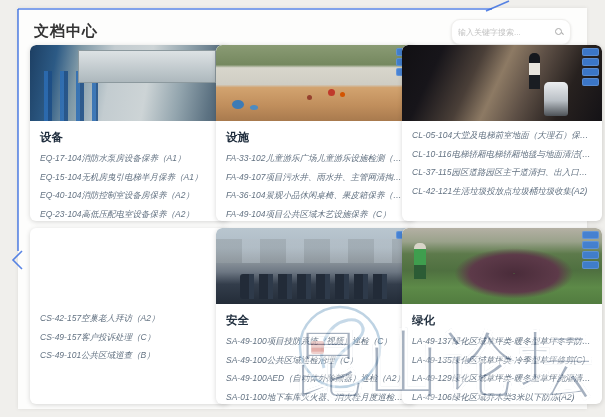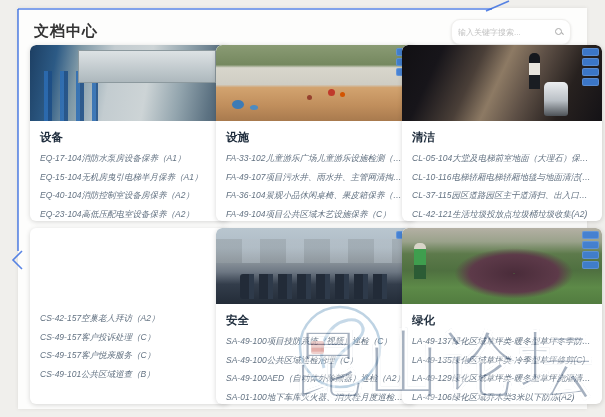--- a/index.html
+++ b/index.html
@@ -209,40 +209,38 @@
   <div class="card">
     <div class="photo photo-cleaning">
       <div class="badges">
             <span class="badge"></span>
             <span class="badge"></span>
             <span class="badge"></span>
             <span class="badge"></span>
           </div>
     </div>
     <div class="card-body">
-      <div class="card-title">清洁</div>
       <ul class="doc-list">
             <li>CL-05-104大堂及电梯前室地面（大理石）保养(B)</li>
             <li>CL-10-116电梯轿厢电梯轿厢地毯与地面清洁(A2)</li>
             <li>CL-37-115园区道路园区主干道清扫、出入口地面、楼栋出…</li>
             <li>CL-42-121生活垃圾投放点垃圾桶垃圾收集(A2)</li>
           </ul>
 
     </div>
   </div>
 
   <div class="card">
     <div class="photo photo-customer-service">
       <div class="badges"></div>
     </div>
     <div class="card-body">
       <ul class="doc-list">
             <li>CS-42-157空巢老人拜访（A2）</li>
             <li>CS-49-157客户投诉处理（C）</li>
-            <li>CS-49-157客户悦亲服务（C）</li>
             <li>CS-49-101公共区域巡查（B）</li>
           </ul>
 
     </div>
   </div>
 
   <div class="card">
     <div class="photo photo-security">
       <div class="badges">
             <span class="badge"></span>

